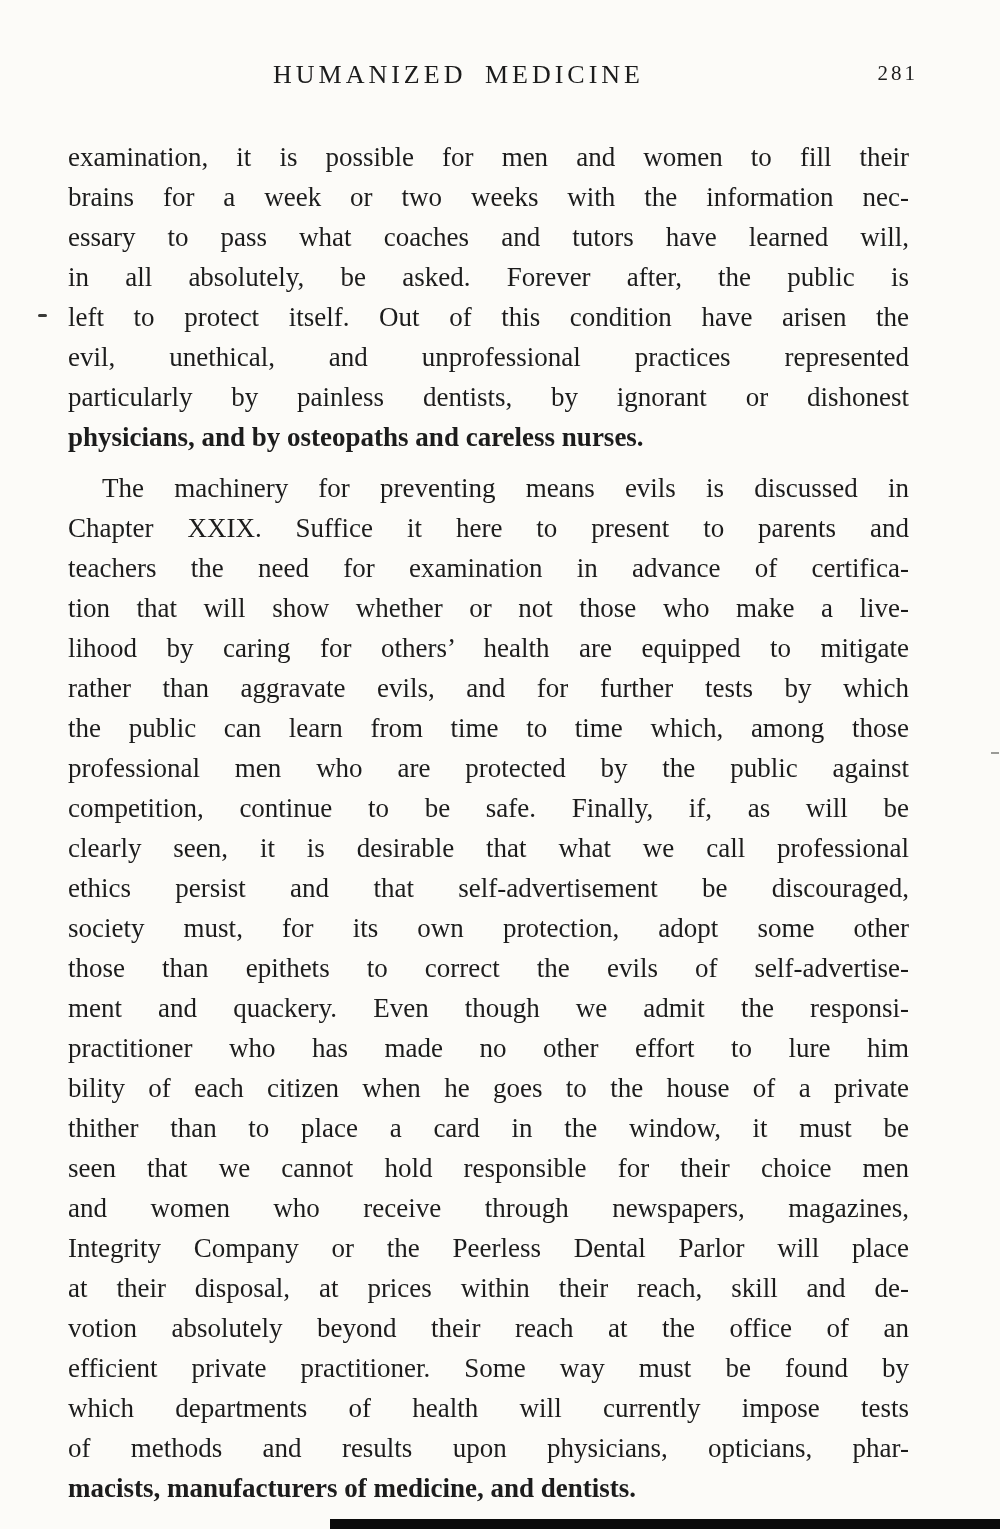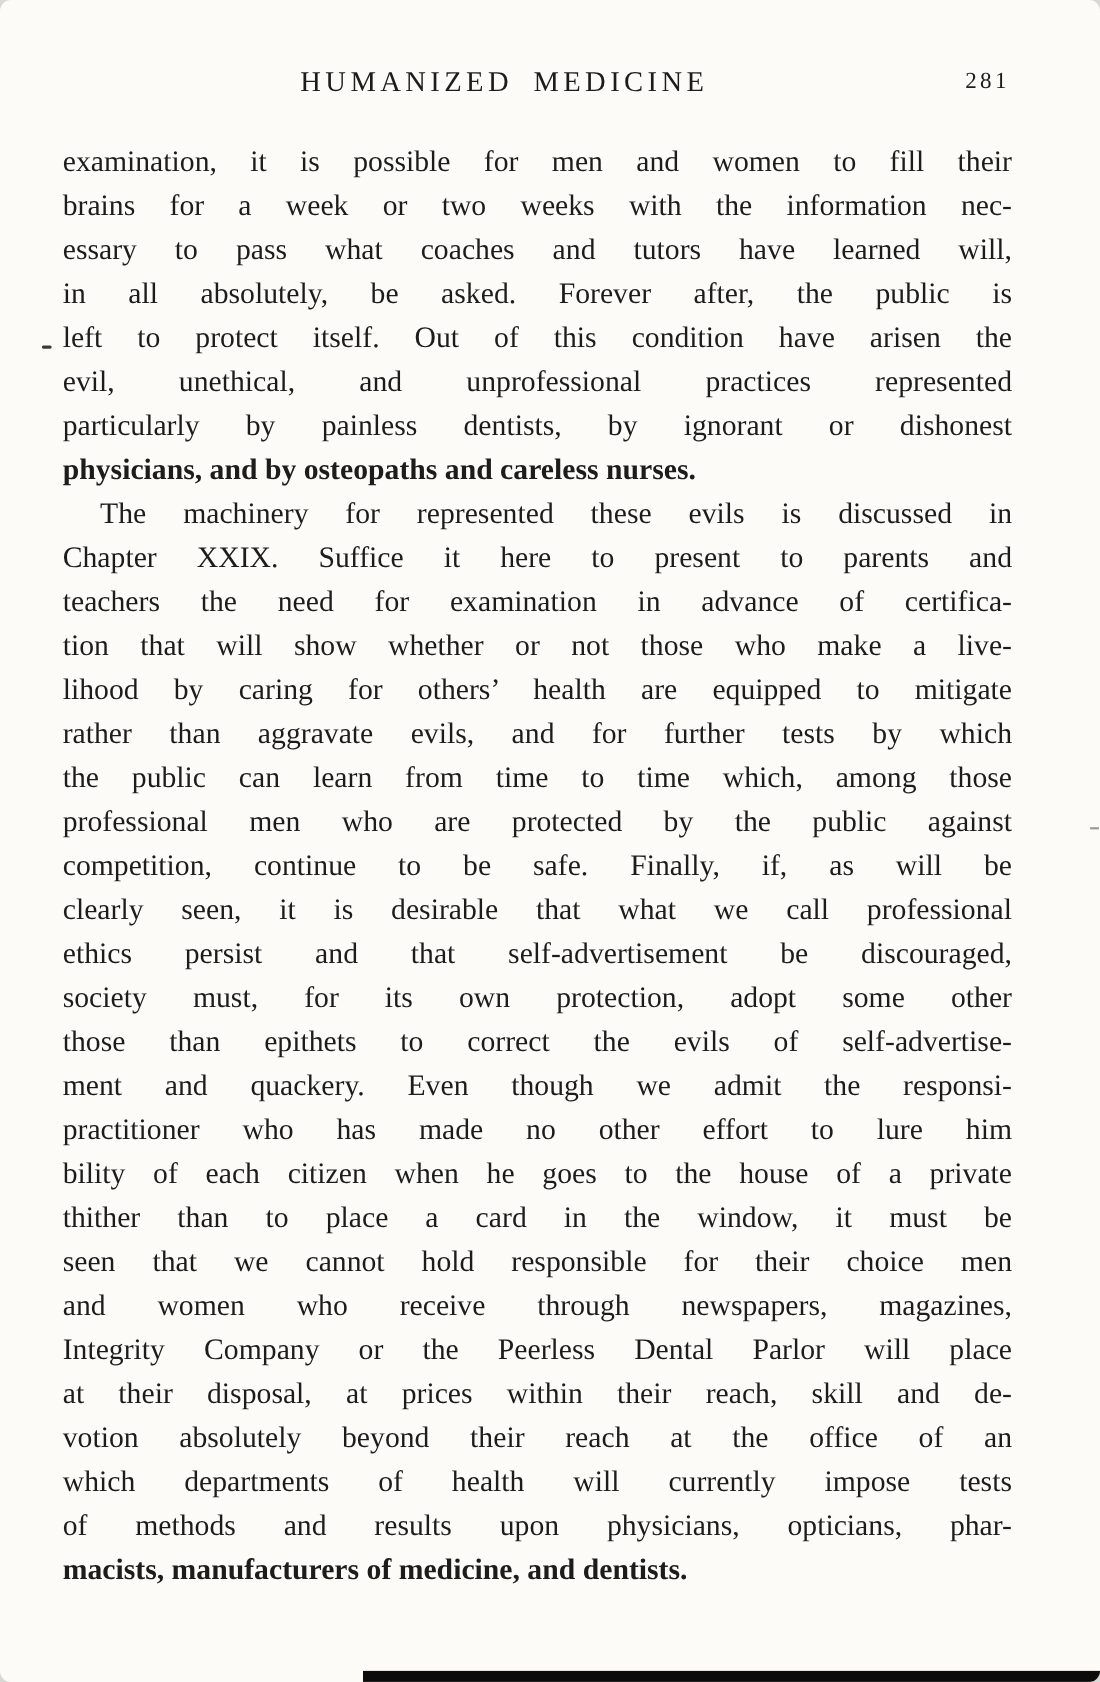--- a/index.html
+++ b/index.html
@@ -9,21 +9,20 @@
   }
   .page {
     position: relative;
     width: 1000px;
     height: 1529px;
     margin: 0 auto;
     background: var(--paper, #fcfbf8);
     color: var(--ink, #1c1c1c);
     font-family: "Liberation Serif", "DejaVu Serif", serif;
     overflow: hidden;
-    border-radius: 10px;
   }
   .header {
     position: absolute;
     top: 60px;
     left: 57px;
     width: 863px;
     height: 40px;
   }
   .title {
     position: absolute;
@@ -44,21 +43,21 @@
     letter-spacing: 3px;
   }
   .text-block {
     position: absolute;
     top: 126px;
     left: 57px;
     width: 863px;
     font-size: 27px;
     line-height: 40px;
   }
-  .paragraph { margin: 0; }
+  .paragraph { margin: 11px; }
   .line {
     text-align: justify;
     text-align-last: justify;
     white-space: normal;
   }
   .line.last { text-align-last: left; font-weight: bold; }
   .line.indent { text-indent: 34px; }
   
   .mark-left {
     position: absolute;
@@ -101,21 +100,21 @@
         <div class="line">examination, it is possible for men and women to fill their</div>
         <div class="line">brains for a week or two weeks with the information nec-</div>
         <div class="line">essary to pass what coaches and tutors have learned will,</div>
         <div class="line">in all absolutely, be asked.  Forever after, the public is</div>
         <div class="line">left to protect itself.  Out of this condition have arisen the</div>
         <div class="line">evil, unethical, and unprofessional practices represented</div>
         <div class="line">particularly by painless dentists, by ignorant or dishonest</div>
         <div class="line last">physicians, and by osteopaths and careless nurses.</div>
       </div>
       <div class="paragraph">
-        <div class="line indent">The machinery for represented these evils is discussed in</div>
+        <div class="line indent">The machinery for preventing means evils is discussed in</div>
         <div class="line">Chapter XXIX.  Suffice it here to present to parents and</div>
         <div class="line">teachers the need for examination in advance of certifica-</div>
         <div class="line">tion that will show whether or not those who make a live-</div>
         <div class="line">lihood by caring for others’ health are equipped to mitigate</div>
         <div class="line">rather than aggravate evils, and for further tests by which</div>
         <div class="line">the public can learn from time to time which, among those</div>
         <div class="line">professional men who are protected by the public against</div>
         <div class="line">competition, continue to be safe.  Finally, if, as will be</div>
         <div class="line">clearly seen, it is desirable that what we call professional</div>
         <div class="line">ethics persist and that self-advertisement be discouraged,</div>
@@ -123,20 +122,21 @@
         <div class="line">those than epithets to correct the evils of self-advertise-</div>
         <div class="line">ment and quackery.  Even though we admit the responsi-</div>
         <div class="line">practitioner who has made no other effort to lure him</div>
         <div class="line">bility of each citizen when he goes to the house of a private</div>
         <div class="line">thither than to place a card in the window, it must be</div>
         <div class="line">seen that we cannot hold responsible for their choice men</div>
         <div class="line">and women who receive through newspapers, magazines,</div>
         <div class="line">Integrity Company or the Peerless Dental Parlor will place</div>
         <div class="line">at their disposal, at prices within their reach, skill and de-</div>
         <div class="line">votion absolutely beyond their reach at the office of an</div>
+        <div class="line">efficient private practitioner.  Some way must be found by</div>
         <div class="line">which departments of health will currently impose tests</div>
         <div class="line">of methods and results upon physicians, opticians, phar-</div>
         <div class="line last">macists, manufacturers of medicine, and dentists.</div>
       </div>
     </div>
 
   <div class="mark-left"></div>
   <div class="mark-right"></div>
   <div class="bottom-bar"></div>
 

